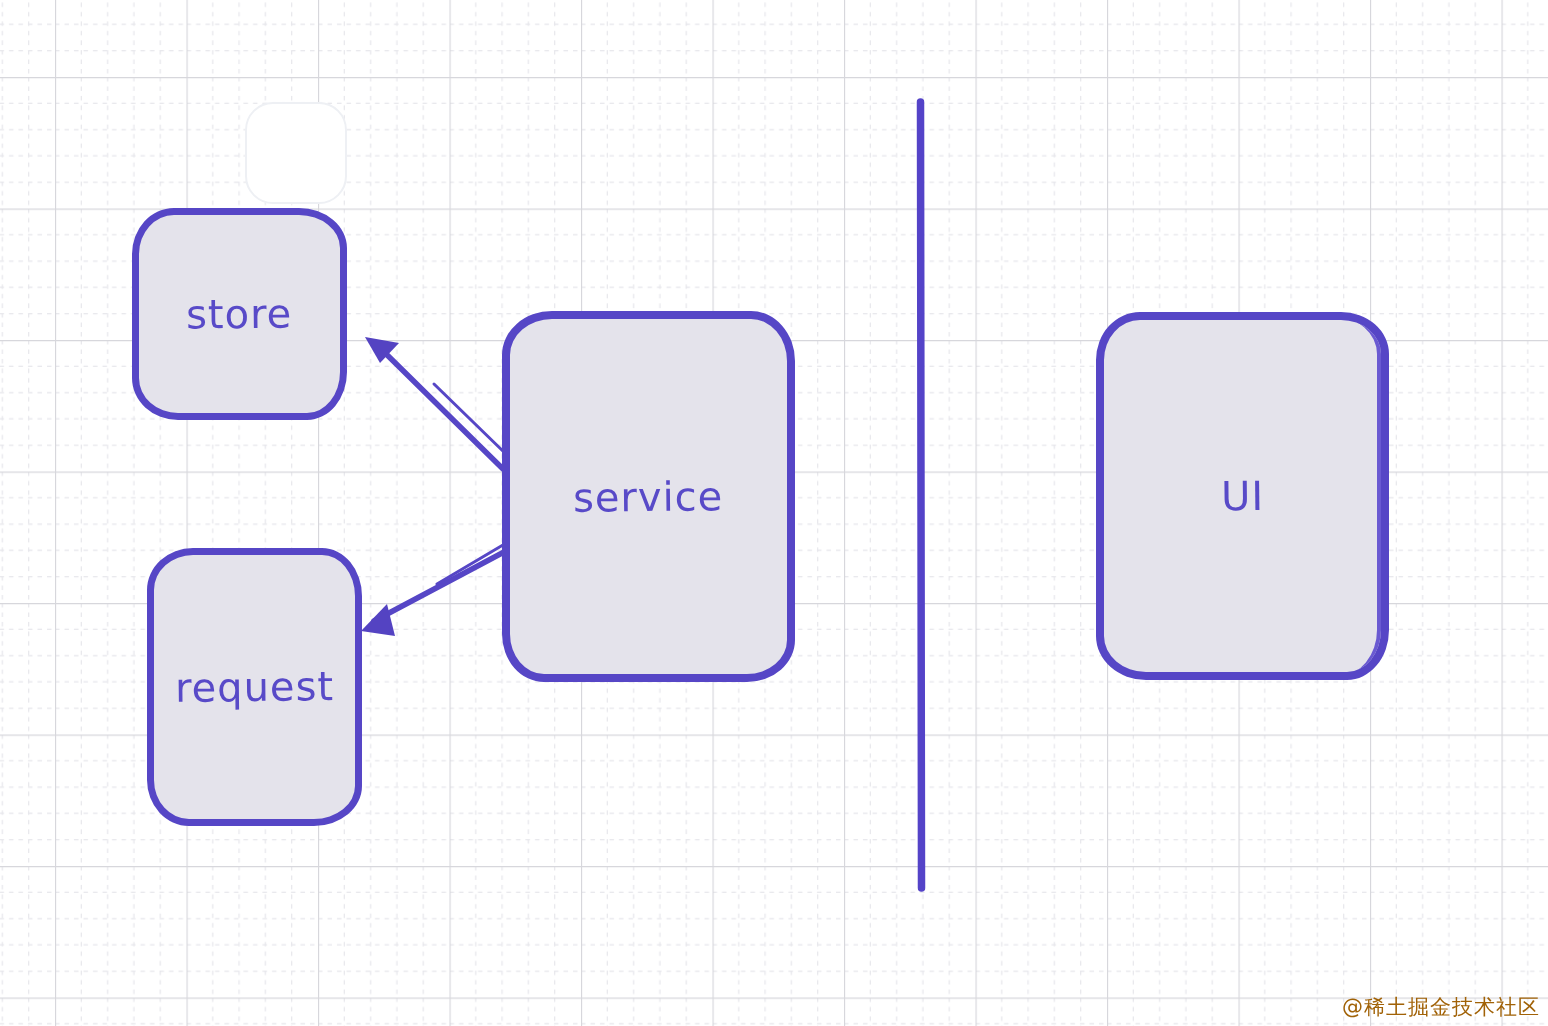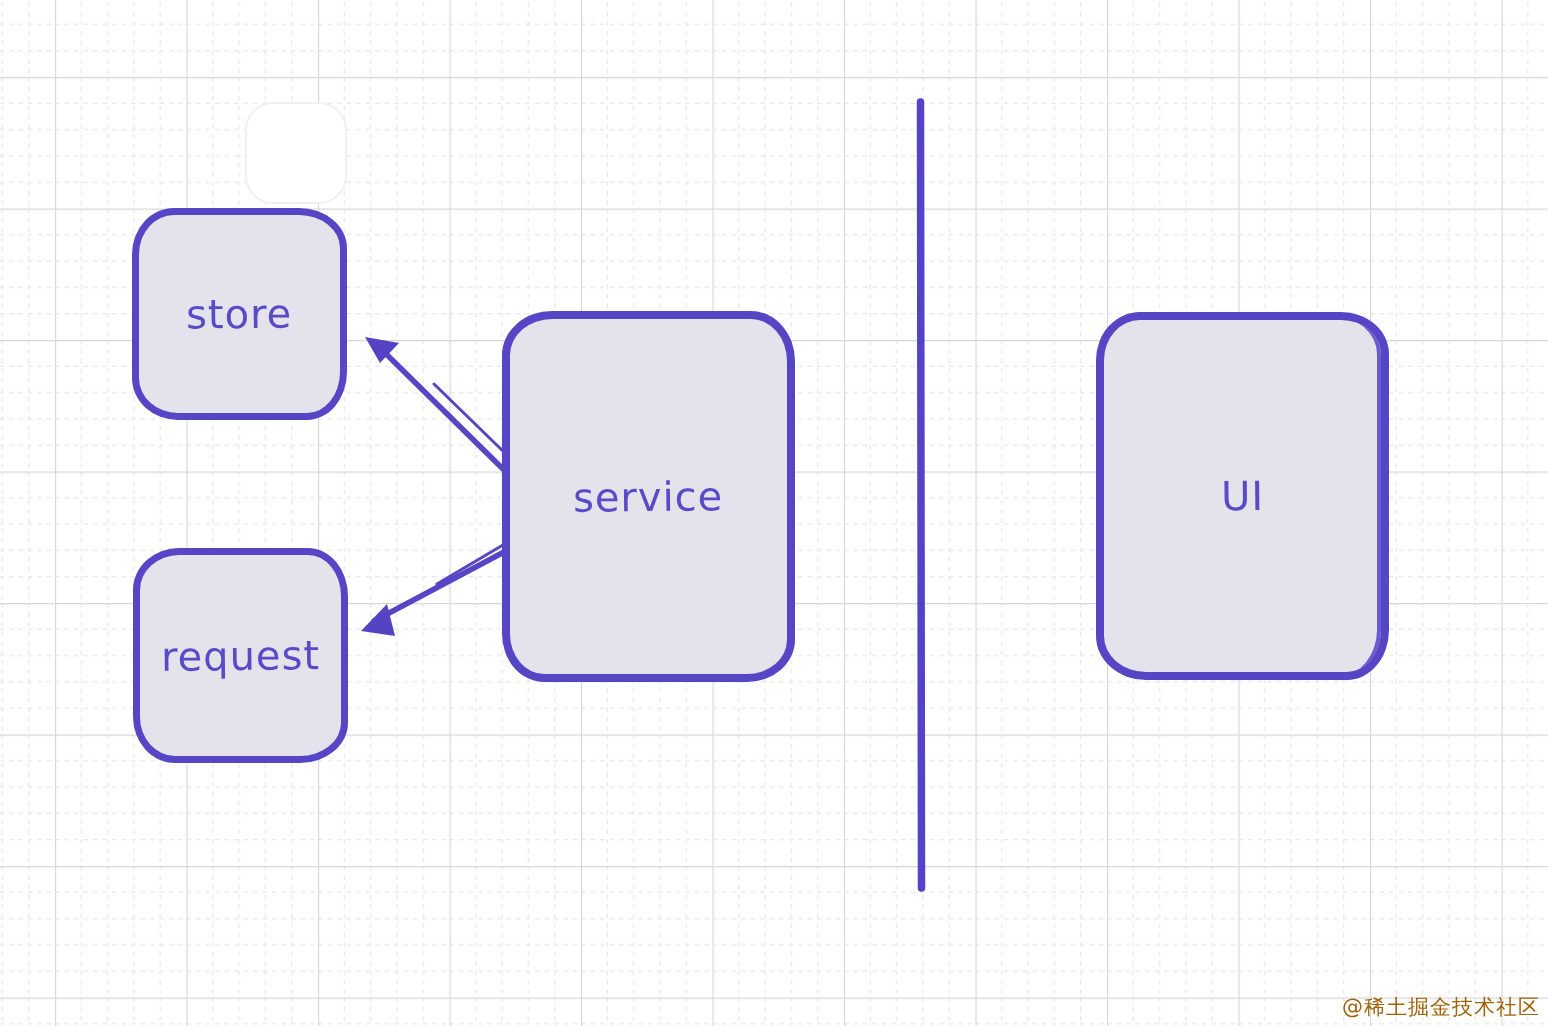--- a/index.html
+++ b/index.html
@@ -43,21 +43,21 @@
     font-size: 40px;
     letter-spacing: 1px;
     user-select: none;
   }
   .node span { transform: rotate(-0.6deg); }
   .node-store {
     left: 132px; top: 208px; width: 215px; height: 212px;
     border-radius: 42px 48px 40px 46px / 46px 40px 48px 42px;
   }
   .node-request {
-    left: 133px; top: 548px; width: 215px; height: 215px;
+    left: 147px; top: 548px; width: 215px; height: 278px;
     border-radius: 46px 40px 48px 42px / 42px 48px 40px 46px;
   }
   .node-service {
     left: 502px; top: 311px; width: 293px; height: 371px;
     border-width: 8px;
     border-radius: 50px 44px 48px 42px / 44px 50px 42px 48px;
   }
   .node-ui {
     left: 1052px; top: 312px; width: 293px; height: 368px;
     border-width: 8px;

